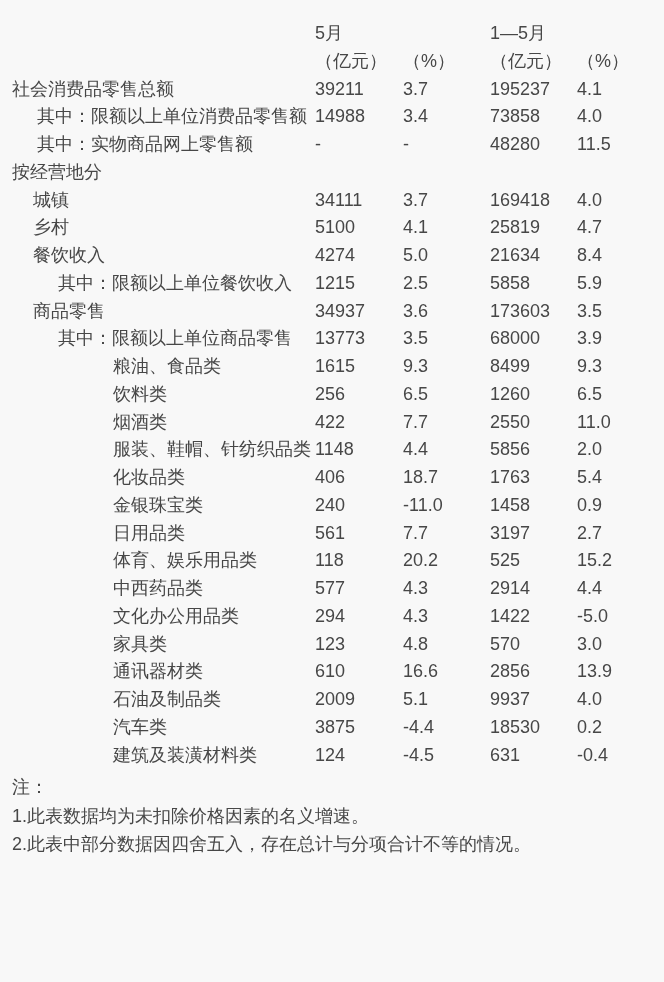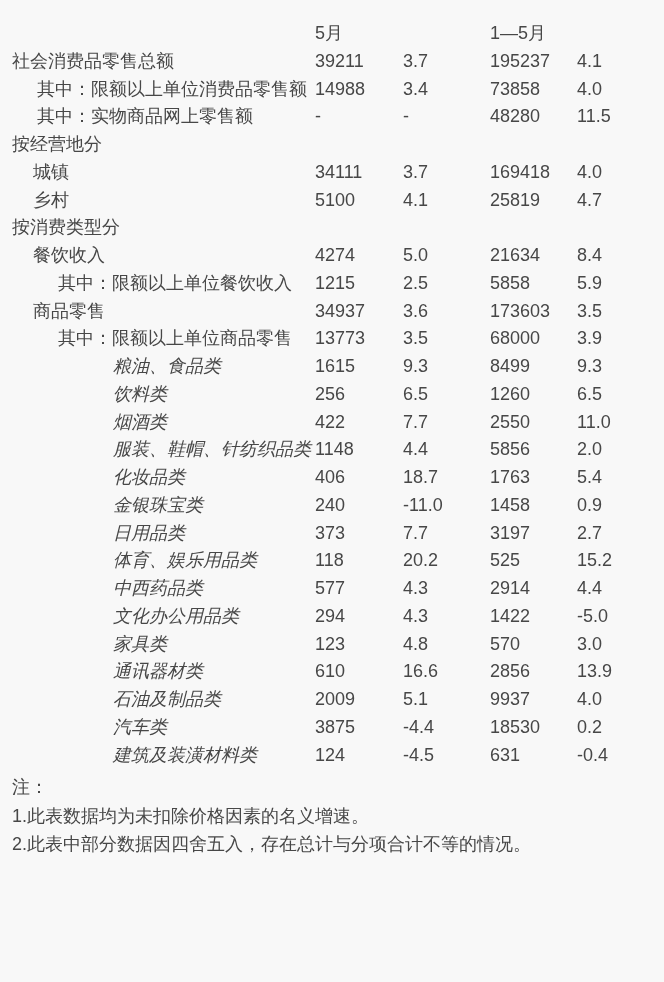--- a/index.html
+++ b/index.html
@@ -33,21 +33,21 @@
     height: 27.75px;
     font-size: 18px;
   }
   td.ind-h {
     padding-left: 7px;
   }
   td.label.lvl0 { padding-left: 0; }
   td.label.lvl1 { padding-left: 25px; }
   td.label.lvl2 { padding-left: 21px; }
   td.label.lvl3 { padding-left: 46px; }
-  td.label.lvl4 { padding-left: 101px; font-style: italic; }
+  td.label.lvl4 { padding-left: 101px; }
   .notes {
     margin-top: 4px;
     line-height: 28.5px;
     font-size: 18px;
   }
 </style>
 </head>
 <body>
 
 <div class="page">
@@ -61,20 +61,27 @@
       <col style="width:87px">
     </colgroup>
     <thead>
       <tr>
         <td></td>
         <td>5月</td>
         <td></td>
         <td>1—5月</td>
         <td></td>
       </tr>
+      <tr>
+        <td></td>
+        <td>（亿元）</td>
+        <td>（%）</td>
+        <td>（亿元）</td>
+        <td>（%）</td>
+      </tr>
     </thead>
     <tbody id="rows">
         <tr>
           <td class="label lvl0">社会消费品零售总额</td>
           <td class="val">39211</td>
           <td class="val">3.7</td>
           <td class="val">195237</td>
           <td class="val">4.1</td>
         </tr>
         <tr>
@@ -106,27 +113,20 @@
           <td class="val">4.0</td>
         </tr>
         <tr>
           <td class="label lvl2">乡村</td>
           <td class="val">5100</td>
           <td class="val">4.1</td>
           <td class="val">25819</td>
           <td class="val">4.7</td>
         </tr>
         <tr>
-          <td class="label lvl0">按消费类型分</td>
-          <td class="val"></td>
-          <td class="val"></td>
-          <td class="val"></td>
-          <td class="val"></td>
-        </tr>
-        <tr>
           <td class="label lvl2">餐饮收入</td>
           <td class="val">4274</td>
           <td class="val">5.0</td>
           <td class="val">21634</td>
           <td class="val">8.4</td>
         </tr>
         <tr>
           <td class="label lvl3">其中：限额以上单位餐饮收入</td>
           <td class="val">1215</td>
           <td class="val">2.5</td>
@@ -184,21 +184,21 @@
         </tr>
         <tr>
           <td class="label lvl4">金银珠宝类</td>
           <td class="val">240</td>
           <td class="val">-11.0</td>
           <td class="val">1458</td>
           <td class="val">0.9</td>
         </tr>
         <tr>
           <td class="label lvl4">日用品类</td>
-          <td class="val">373</td>
+          <td class="val">561</td>
           <td class="val">7.7</td>
           <td class="val">3197</td>
           <td class="val">2.7</td>
         </tr>
         <tr>
           <td class="label lvl4">体育、娱乐用品类</td>
           <td class="val">118</td>
           <td class="val">20.2</td>
           <td class="val">525</td>
           <td class="val">15.2</td>

